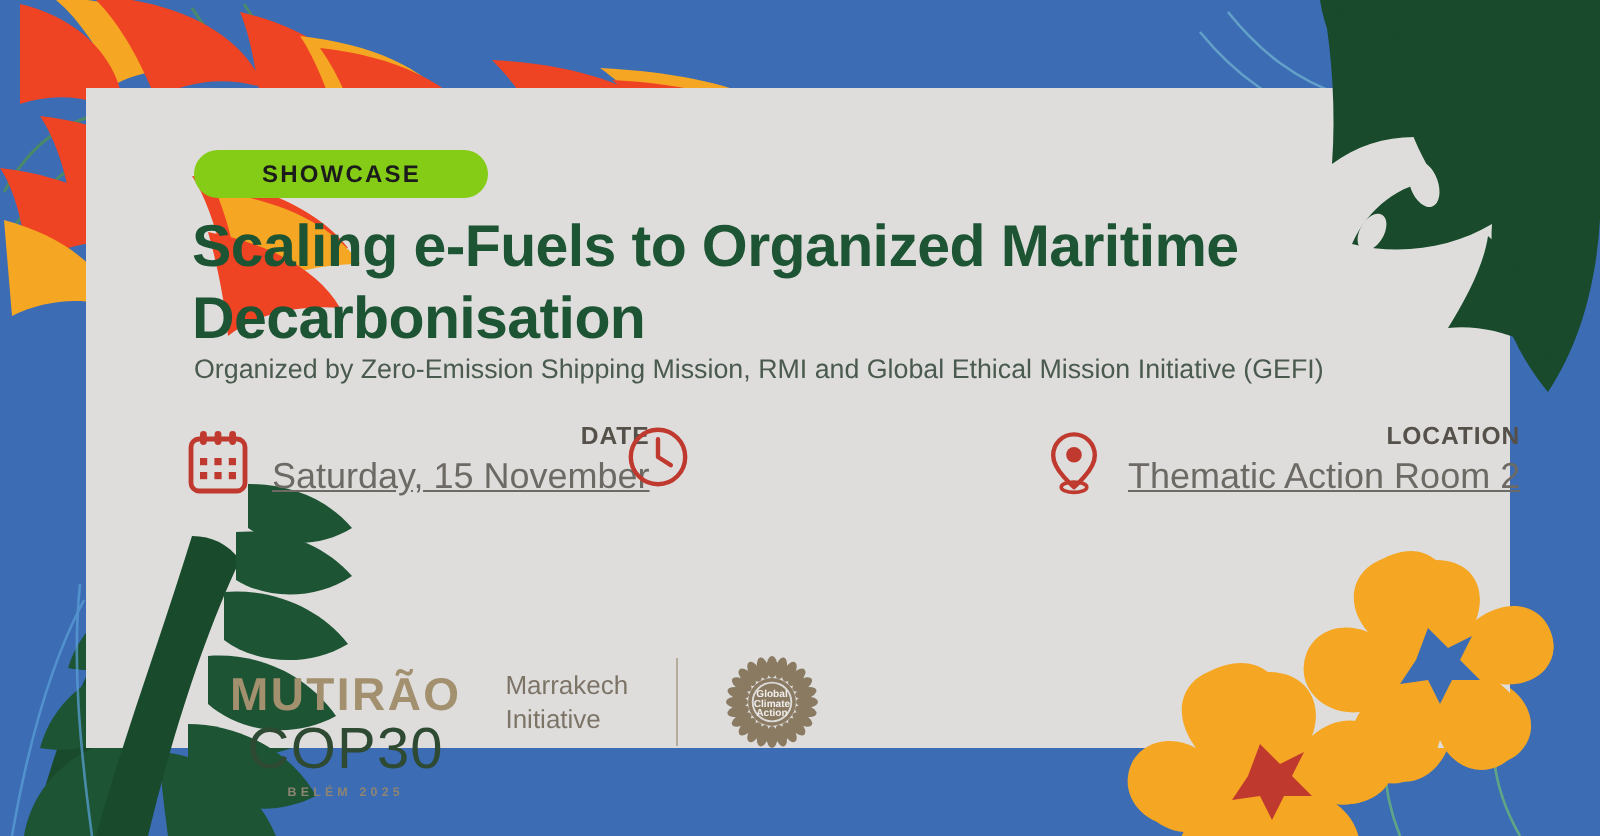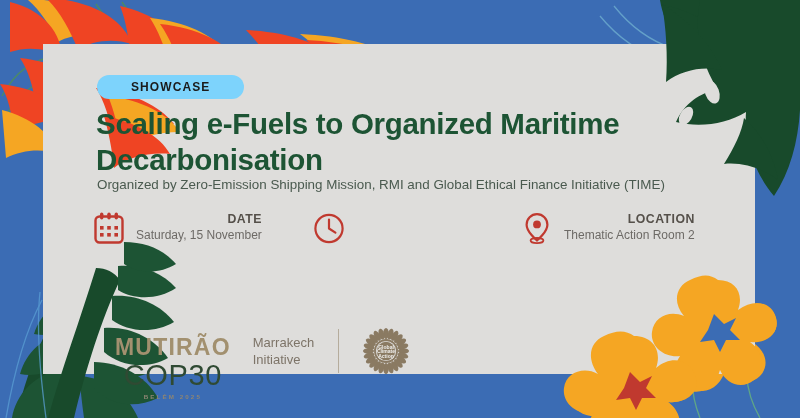--- a/index.html
+++ b/index.html
@@ -50,21 +50,21 @@
     z-index: 4;
   }
 
   .badge {
     position: absolute;
     left: 54px;
     top: 31px;
     height: 24px;
     padding: 0 34px;
     border-radius: 12px;
-    background: #7dd3fc;
+    background: #84cc16;
     color: #1b1b1b;
     font-size: 12px;
     font-weight: bold;
     letter-spacing: 1.1px;
     display: flex;
     align-items: center;
     justify-content: center;
   }
 
   .title {
@@ -120,24 +120,25 @@
   }
   .info-label {
     color: #55504a;
     font-size: 12.3px;
     font-weight: bold;
     letter-spacing: 0.45px;
     line-height: 1.25;
   }
   .info-value {
     color: #6d6a66;
-    font-size: 12px;
+    font-size: 18px;
     line-height: 1.32;
     margin-top: 1px;
     white-space: nowrap;
+    text-decoration: underline;
   }
 
   .logos {
     position: absolute;
     left: 72px;
     top: 258px;
     display: flex;
     align-items: center;
     gap: 22px;
   }
@@ -303,21 +304,21 @@
 
   <div id="content">
 
     <div class="badge">SHOWCASE</div>
 
     <div class="title">
       <span>Scaling e-Fuels to Organized Maritime</span><br>
       <span>Decarbonisation</span>
     </div>
 
-    <div class="subtitle">Organized by Zero-Emission Shipping Mission, RMI and Global Ethical Finance Initiative (TIME)</div>
+    <div class="subtitle">Organized by Zero-Emission Shipping Mission, RMI and Global Ethical Mission Initiative (GEFI)</div>
 
     <div class="info-row">
 
       <div class="info-item date">
         <svg class="info-icon" viewBox="0 0 32 34">
           <rect x="2.5" y="5.5" width="27" height="26" rx="4" ry="4" fill="none" stroke="#c0392f" stroke-width="2.4"></rect>
           <rect x="7" y="1.5" width="3.4" height="7" rx="1.7" fill="#c0392f"></rect>
           <rect x="14.3" y="1.5" width="3.4" height="7" rx="1.7" fill="#c0392f"></rect>
           <rect x="21.6" y="1.5" width="3.4" height="7" rx="1.7" fill="#c0392f"></rect>
           <rect x="7" y="15" width="3.6" height="3.6" fill="#c0392f"></rect>

